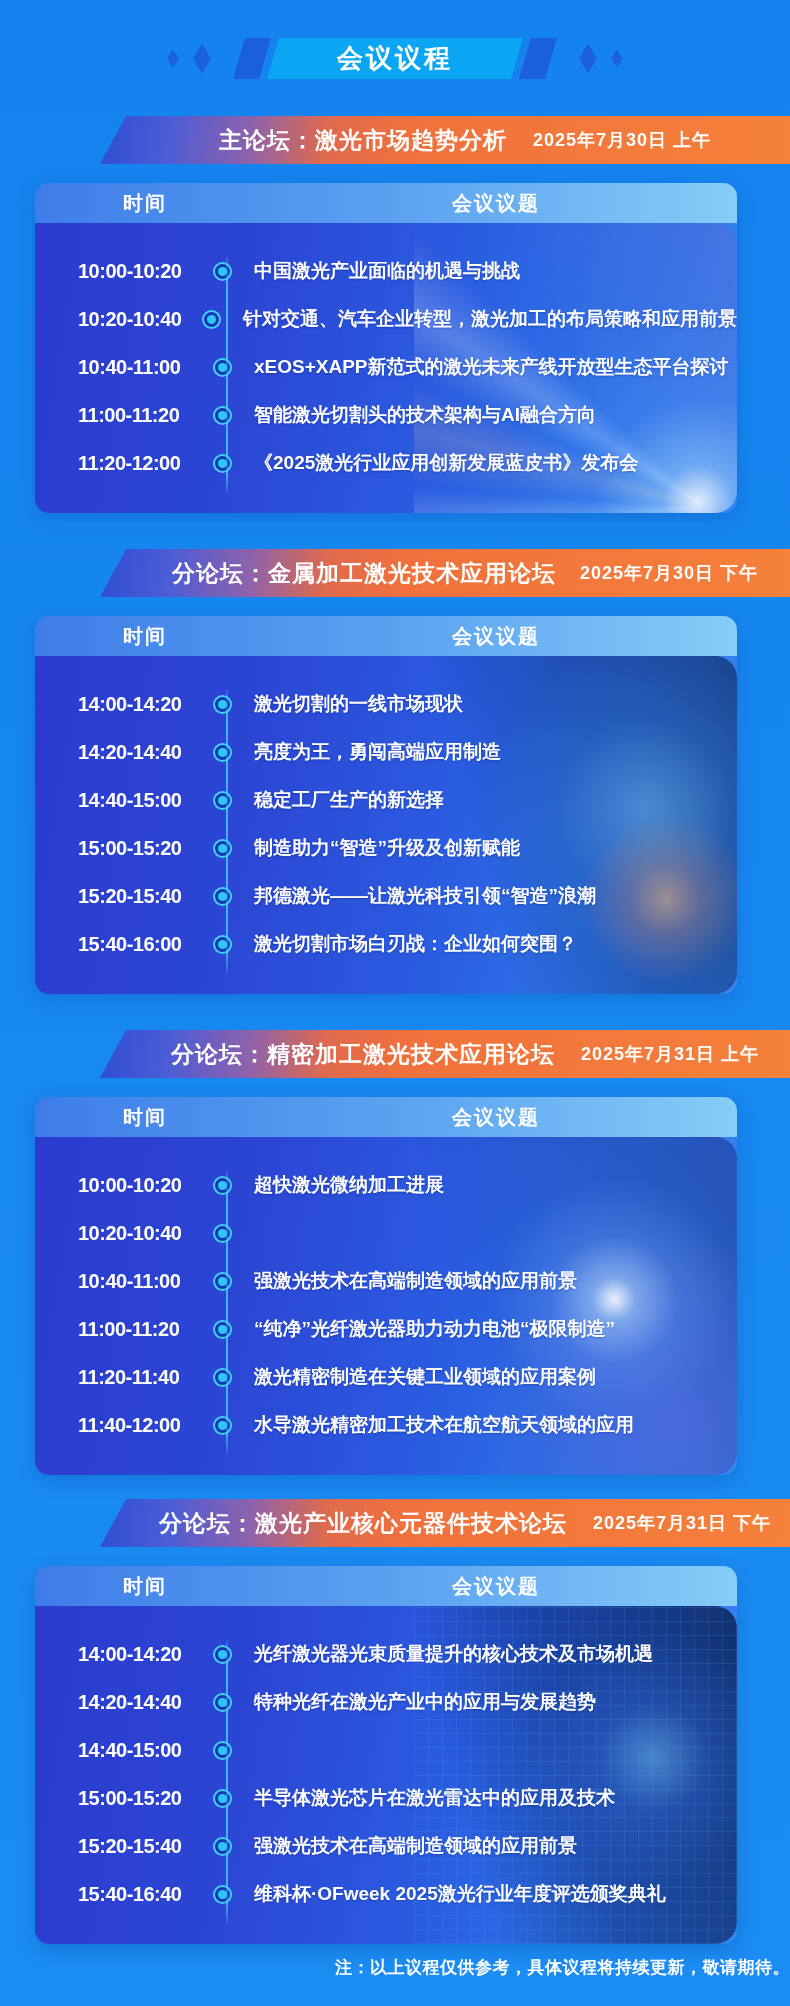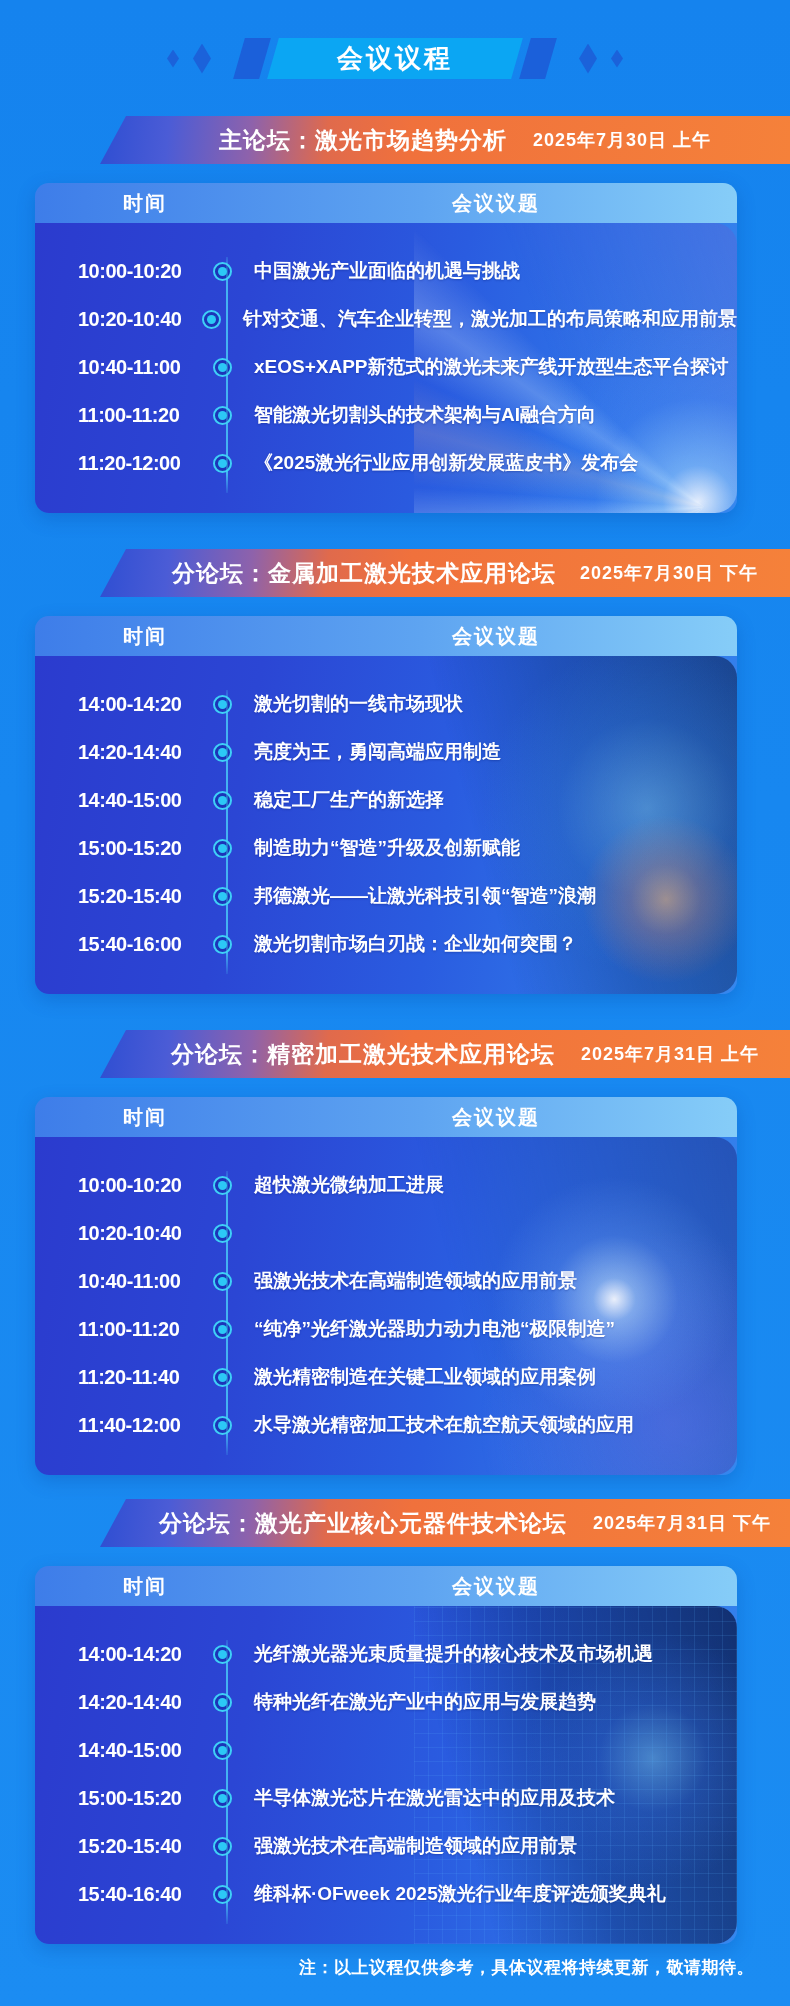--- a/index.html
+++ b/index.html
@@ -67,21 +67,21 @@
       repeating-linear-gradient(90deg,rgba(90,180,255,.14) 0 1px,transparent 1px 14px),
       radial-gradient(circle at 74% 45%,rgba(120,200,255,.5) 0%,rgba(60,120,240,.25) 18%,transparent 42%),
       linear-gradient(255deg,rgba(4,14,60,.7) 0%,rgba(8,28,100,.45) 50%,transparent 80%);}
 
   
   .sec-1 .band{margin-top:37px;text-align:center;}
   .sec-2 .band{margin-top:36px;gap:24px;}
   .sec-3 .band{margin-top:36px;}
   .sec-4 .band{margin-top:24px;}
 
-  .note{margin-top:12px;padding-right:36px;text-align:right;color:#fff;font-size:17px;font-weight:bold;letter-spacing:.5px;}
+  .note{margin-top:12px;text-align:right;color:#fff;font-size:17px;font-weight:bold;letter-spacing:.5px;}
 </style>
 </head>
 <body>
 
 <div class="page">
 
   <div class="banner-row">
     <span class="diamond d-small"></span>
     <span class="diamond d-large"></span>
     <div class="banner">

